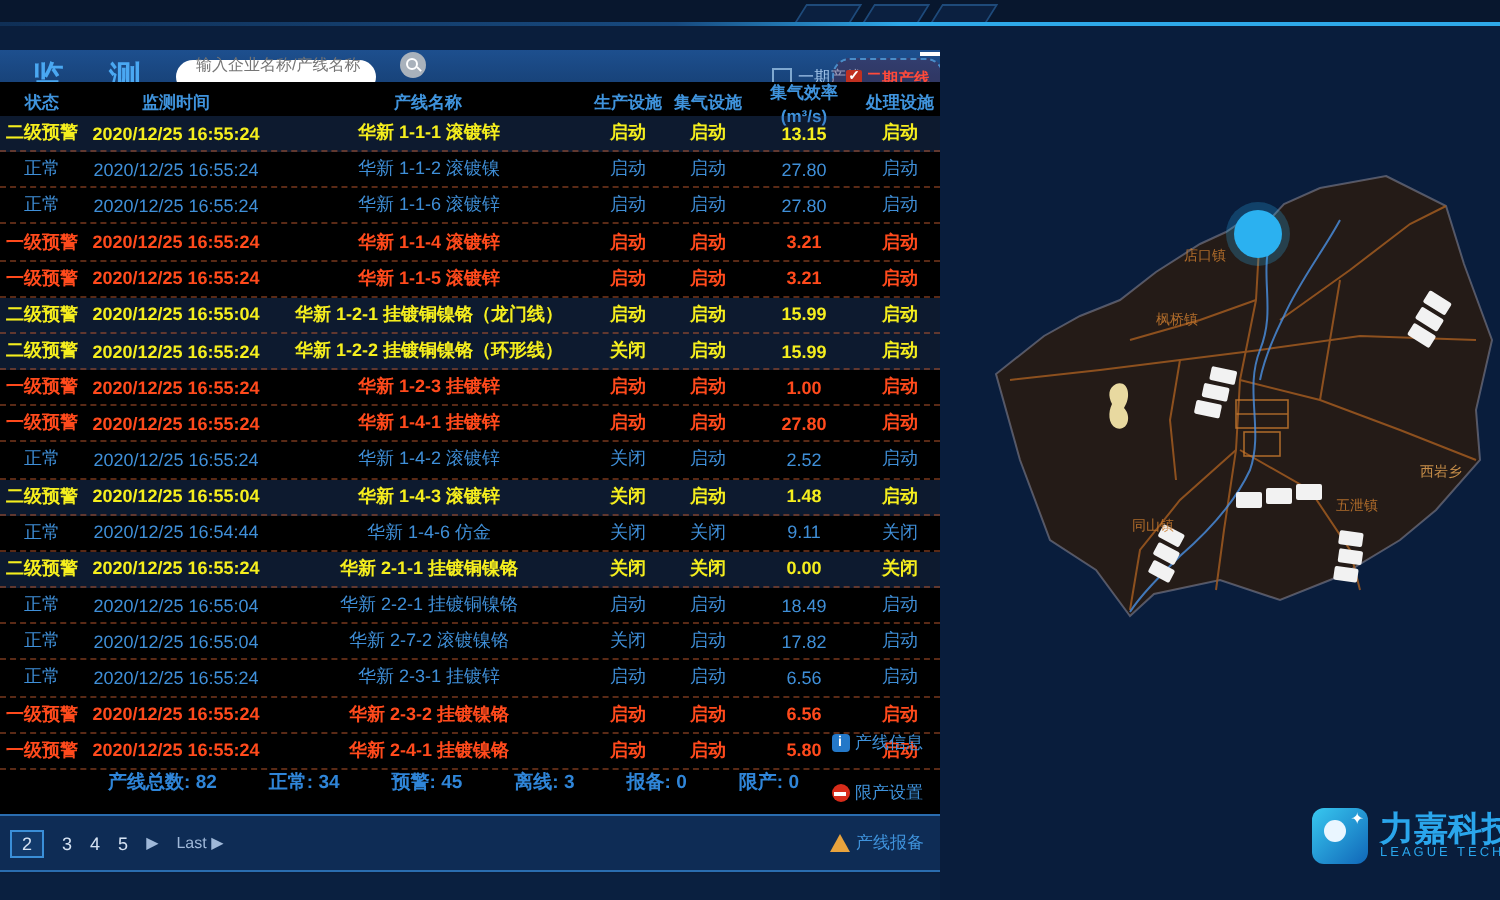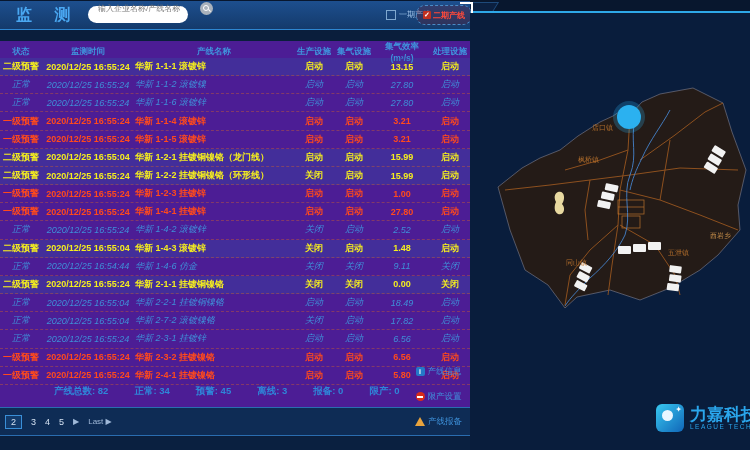--- a/index.html
+++ b/index.html
@@ -8,50 +8,50 @@
     background:#0a1e3c;font-family:"Liberation Sans",sans-serif;
     -webkit-font-smoothing:antialiased;
   }
   
   .topstrip{position:absolute;left:0;top:0;width:750px;height:13px;background:#08172e;}
   .topstrip .orn{position:absolute;top:2px;left:400px;display:flex;gap:6px;}
   .topstrip .orn span{width:26px;height:8px;border:1px solid #1e4a7a;transform:skewX(-32deg);background:#0b2040;}
   .topline{position:absolute;left:0;top:11px;width:750px;height:2px;
     background:linear-gradient(90deg,#0f2f56 0%,#17497e 45%,#2ea8e8 60%,#2ea8e8 100%);}
   
-  .band{position:absolute;left:0;top:1px;width:470px;height:28px;
+  .band{position:absolute;left:0;top:25px;width:470px;height:28px;
     background:linear-gradient(180deg,#1d4f8e,#143a6b);
     border-bottom:1px solid #2e86d0;display:flex;align-items:center;}
   .title{margin-left:16px;font-size:16px;font-weight:bold;letter-spacing:9px;color:#4aa8f2;}
   .search{position:absolute;left:88px;top:5px;width:100px;height:17px;background:#fff;
     border-radius:9px;display:flex;align-items:center;padding:0 2px 12px 8px;box-sizing:border-box;}
   .search input{border:none;outline:none;background:transparent;width:100px;font-size:8px;color:#444;
     font-family:"Liberation Sans",sans-serif;}
   .mag{width:13px;height:13px;border-radius:50%;background:#a9b2bc;position:relative;flex:none;}
   .mag:before{content:"";position:absolute;left:3px;top:3px;width:4px;height:4px;border:1px solid #fff;border-radius:50%;}
   .mag:after{content:"";position:absolute;left:8px;top:8px;width:3px;height:1px;background:#fff;transform:rotate(45deg);}
   .phase1{position:absolute;left:374px;top:8px;display:flex;align-items:center;gap:3px;
     font-size:8px;color:#9fc2e8;padding-left:12px;}
   .cbox{width:8px;height:8px;border:1px solid #7fa8d0;background:transparent;}
   .phase2{position:absolute;left:416px;top:4px;width:54px;height:18px;border:1px dashed #4a8cc8;
     border-radius:9px;display:flex;align-items:center;justify-content:center;gap:2px;
     color:#ff4a3a;font-size:8px;font-weight:bold;background:rgba(120,20,30,.25);}
   .phase2 .chk{width:8px;height:8px;background:#c03020;color:#fff;font-size:7px;line-height:8px;text-align:center;border-radius:1px;}
   .corner{position:absolute;left:460px;top:1px;width:11px;height:10px;
     border-top:2px solid #fff;border-right:2px solid #fff;}
   
-  .tablepanel{position:absolute;left:0;top:41px;width:470px;height:366px;background:#4c1d95;}
+  .tablepanel{position:absolute;left:0;top:41px;width:470px;height:366px;background:#000000;}
   .thead,.tr{display:grid;grid-template-columns:42px 92px 160px 40px 40px 56px 40px;align-items:center;}
   .thead{height:17px;color:#3f93dc;font-weight:bold;font-size:8.5px;}
   .thead span{text-align:center;}
   .rows{position:absolute;top:17px;left:0;width:470px;}
   .tr{height:18.17px;font-size:9px;border-bottom:1px dashed rgba(199,94,48,.45);box-sizing:border-box;cursor:pointer;}
   .tr span{text-align:center;white-space:nowrap;overflow:hidden;}
-  .tr .n{text-align:left;padding-left:1px;}
-  .tr.normal{color:#3f8fd8;font-style:italic;}
+  .tr .n{text-align:center;padding-left:1px;}
+  .tr.normal{color:#3f8fd8;}
   .tr.warning2{color:#f5ee1e;font-weight:bold;background:rgba(45,95,170,.28);}
   .tr.warning1{color:#ff4a1c;font-weight:bold;}
   
   .summary{position:absolute;left:0;top:381px;width:470px;height:20px;display:flex;align-items:center;
     padding-left:54px;box-sizing:border-box;gap:26px;color:#2f85d8;font-size:9.5px;font-weight:bold;}
   
   .botbar{position:absolute;left:0;top:407px;width:472px;height:29px;background:#0e2c55;
     border-top:1px solid #2a6db0;border-bottom:1px solid #2a6db0;display:flex;align-items:center;box-sizing:border-box;}
   .pager{display:flex;align-items:center;gap:9px;margin-left:5px;font-size:9px;color:#d5e2f2;}
   .pg{cursor:pointer;}

